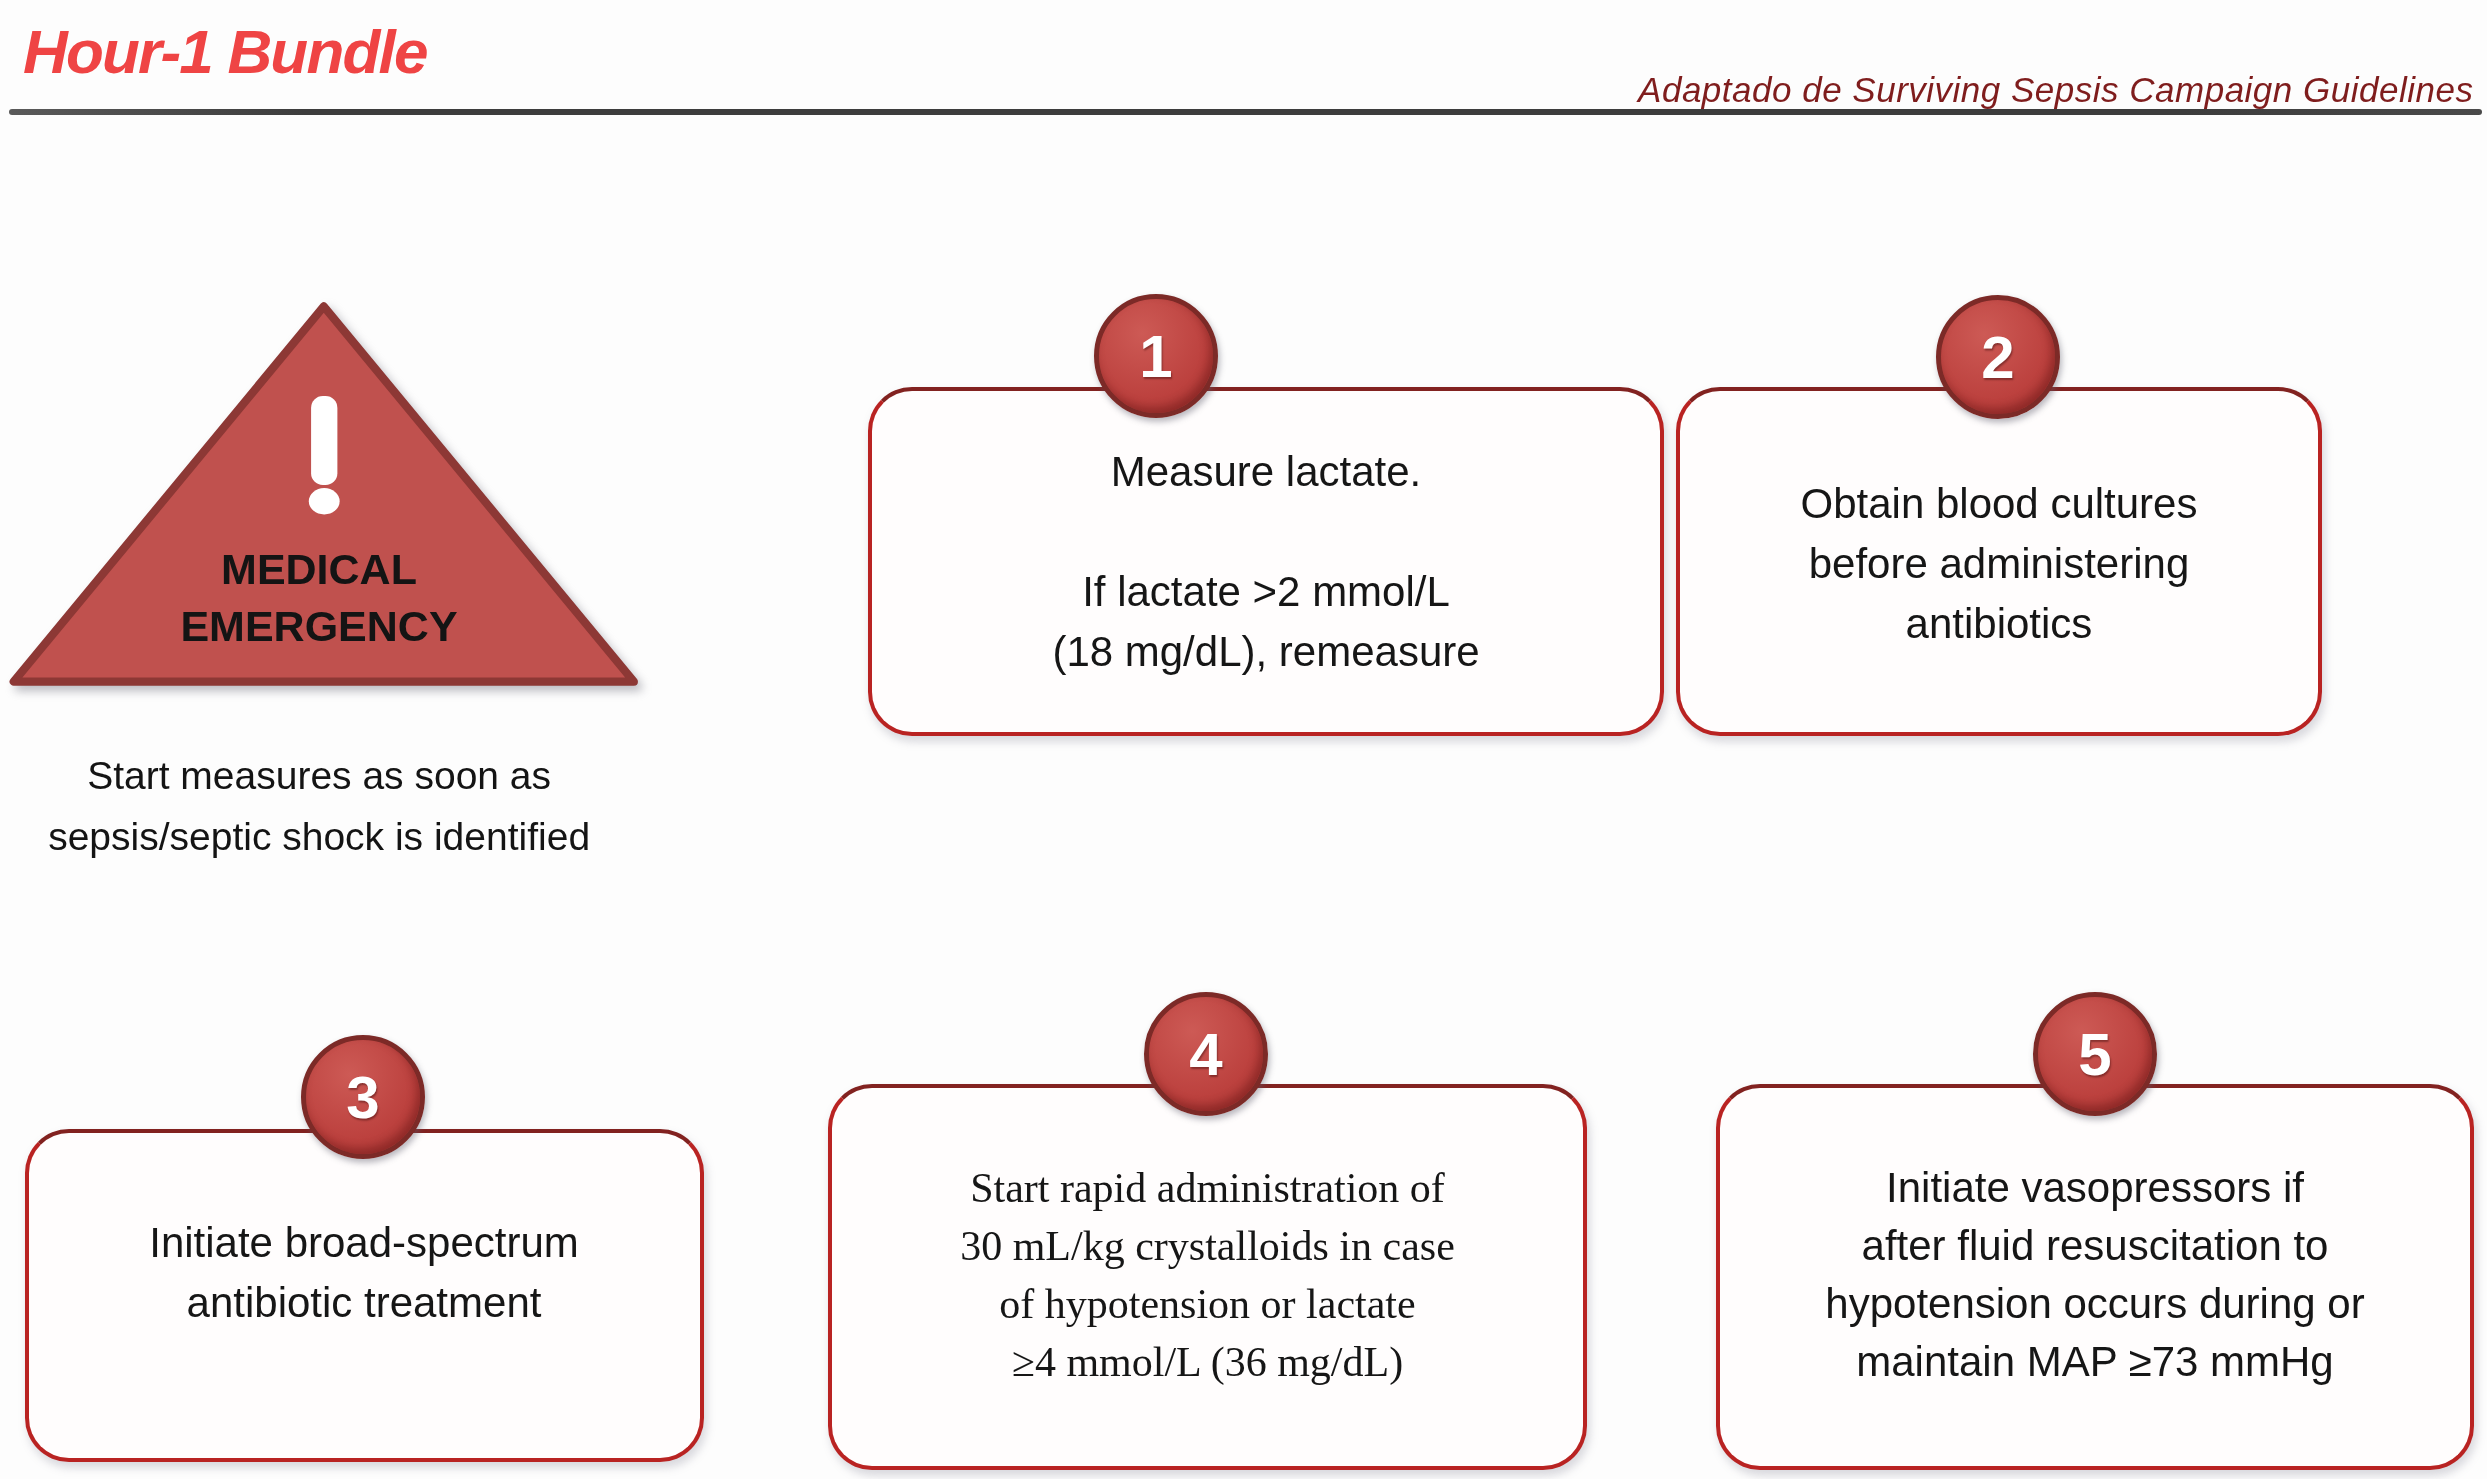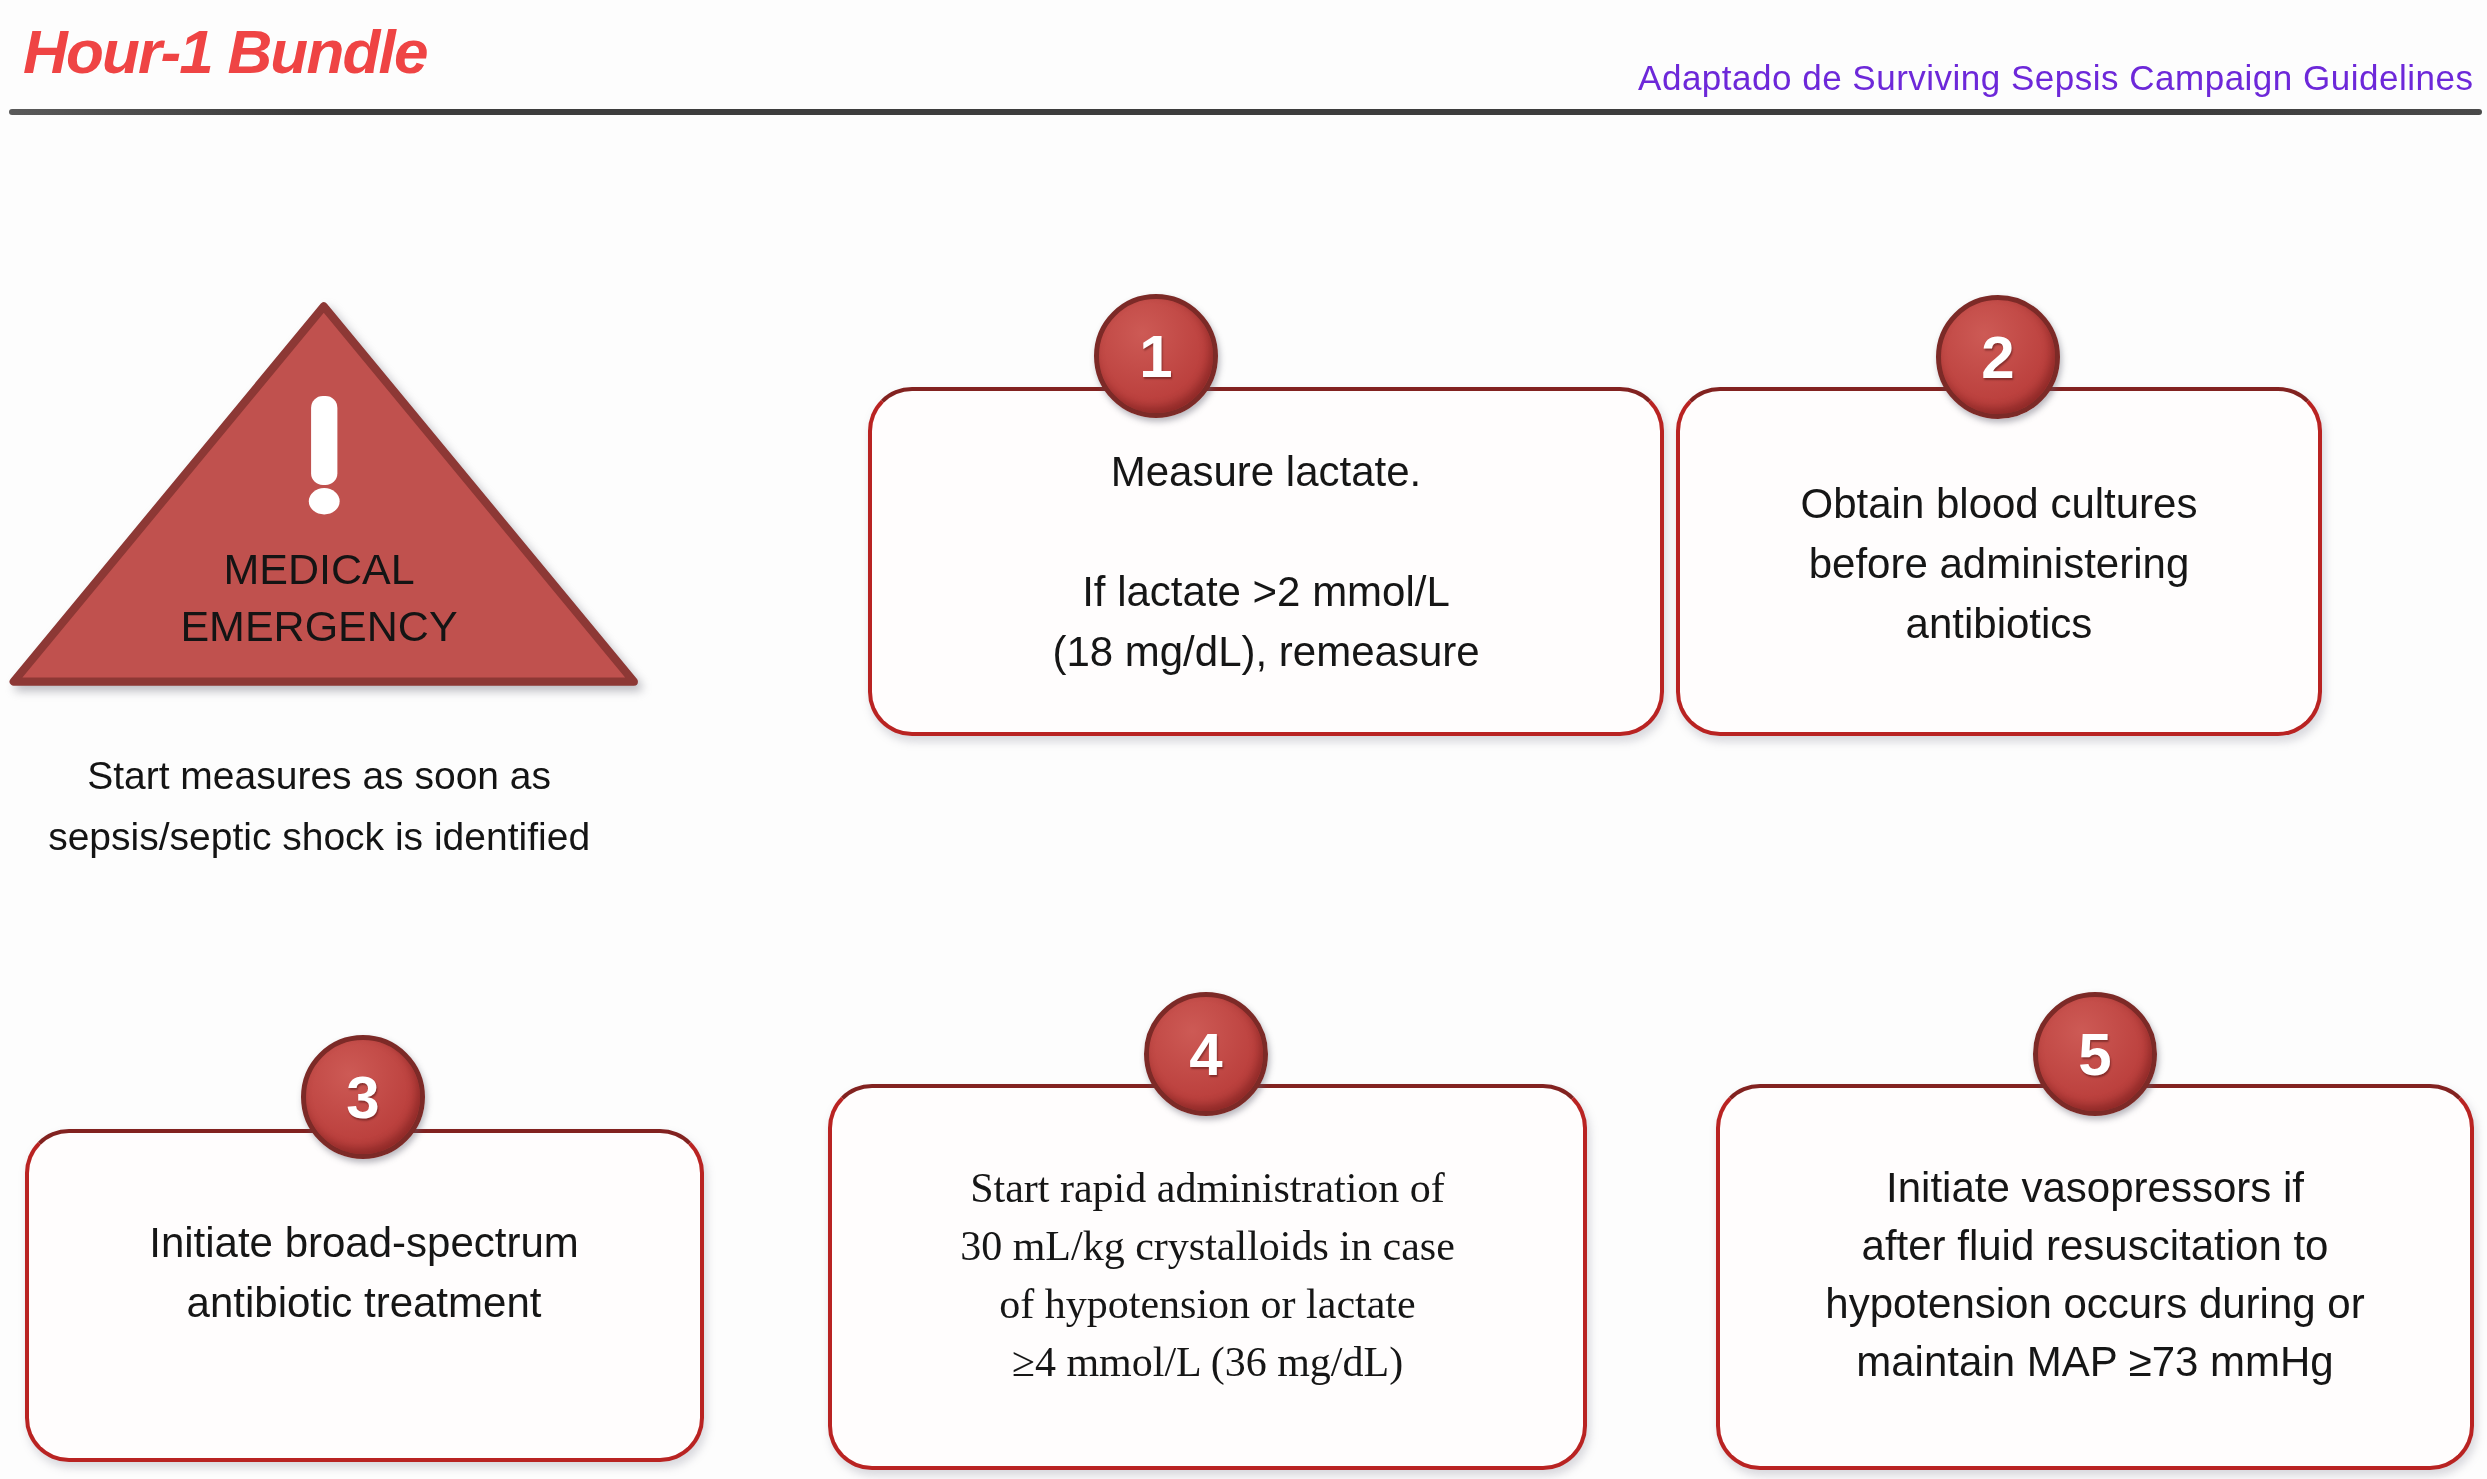--- a/index.html
+++ b/index.html
@@ -10,36 +10,37 @@
     color:#161616;
   }
   
   .title{
     position:absolute;left:23px;top:16px;
     font-size:62px;font-weight:700;letter-spacing:-1.8px;color:#ef4444;
     white-space:nowrap;
     font-style:italic;
   }
   .attribution{
-    position:absolute;right:13.6px;top:58px;
-    font-size:35px;letter-spacing:0.5px;color:#6d28d9;
+    position:absolute;right:13.6px;top:70px;
+    font-size:35px;letter-spacing:0.5px;color:#7f1d1d;
     white-space:nowrap;
+    font-style:italic;
   }
   .rule{
     position:absolute;left:9px;top:109px;width:2473px;height:6.3px;
     background:linear-gradient(90deg,#5a5a5a,#3d3d3d 12%,#3d3d3d 88%,#4a4a4a);
     border-radius:3.6px;
   }
   
   .tri-svg{position:absolute;left:0;top:290px;overflow:visible;}
   .tri-poly{fill:#c0514e;stroke:#8d3835;stroke-width:9;stroke-linejoin:round;
     filter:drop-shadow(5px 6px 5px rgba(110,110,125,.45));}
   .tri-label{
     position:absolute;left:47px;top:541px;width:544px;
-    text-align:center;font-size:43px;font-weight:400;line-height:57px;color:#141414;
+    text-align:center;font-size:43px;font-weight:700;line-height:57px;color:#141414;
   }
   .tri-caption{
     position:absolute;left:-25.4px;top:745px;width:689px;
     text-align:center;font-size:39px;line-height:61px;color:#141414;
   }
   
   .card{
     position:absolute;box-sizing:border-box;background:#fffdfd;
     border:4.5px solid #b92322;border-top-color:#822220;
     border-radius:44px;

